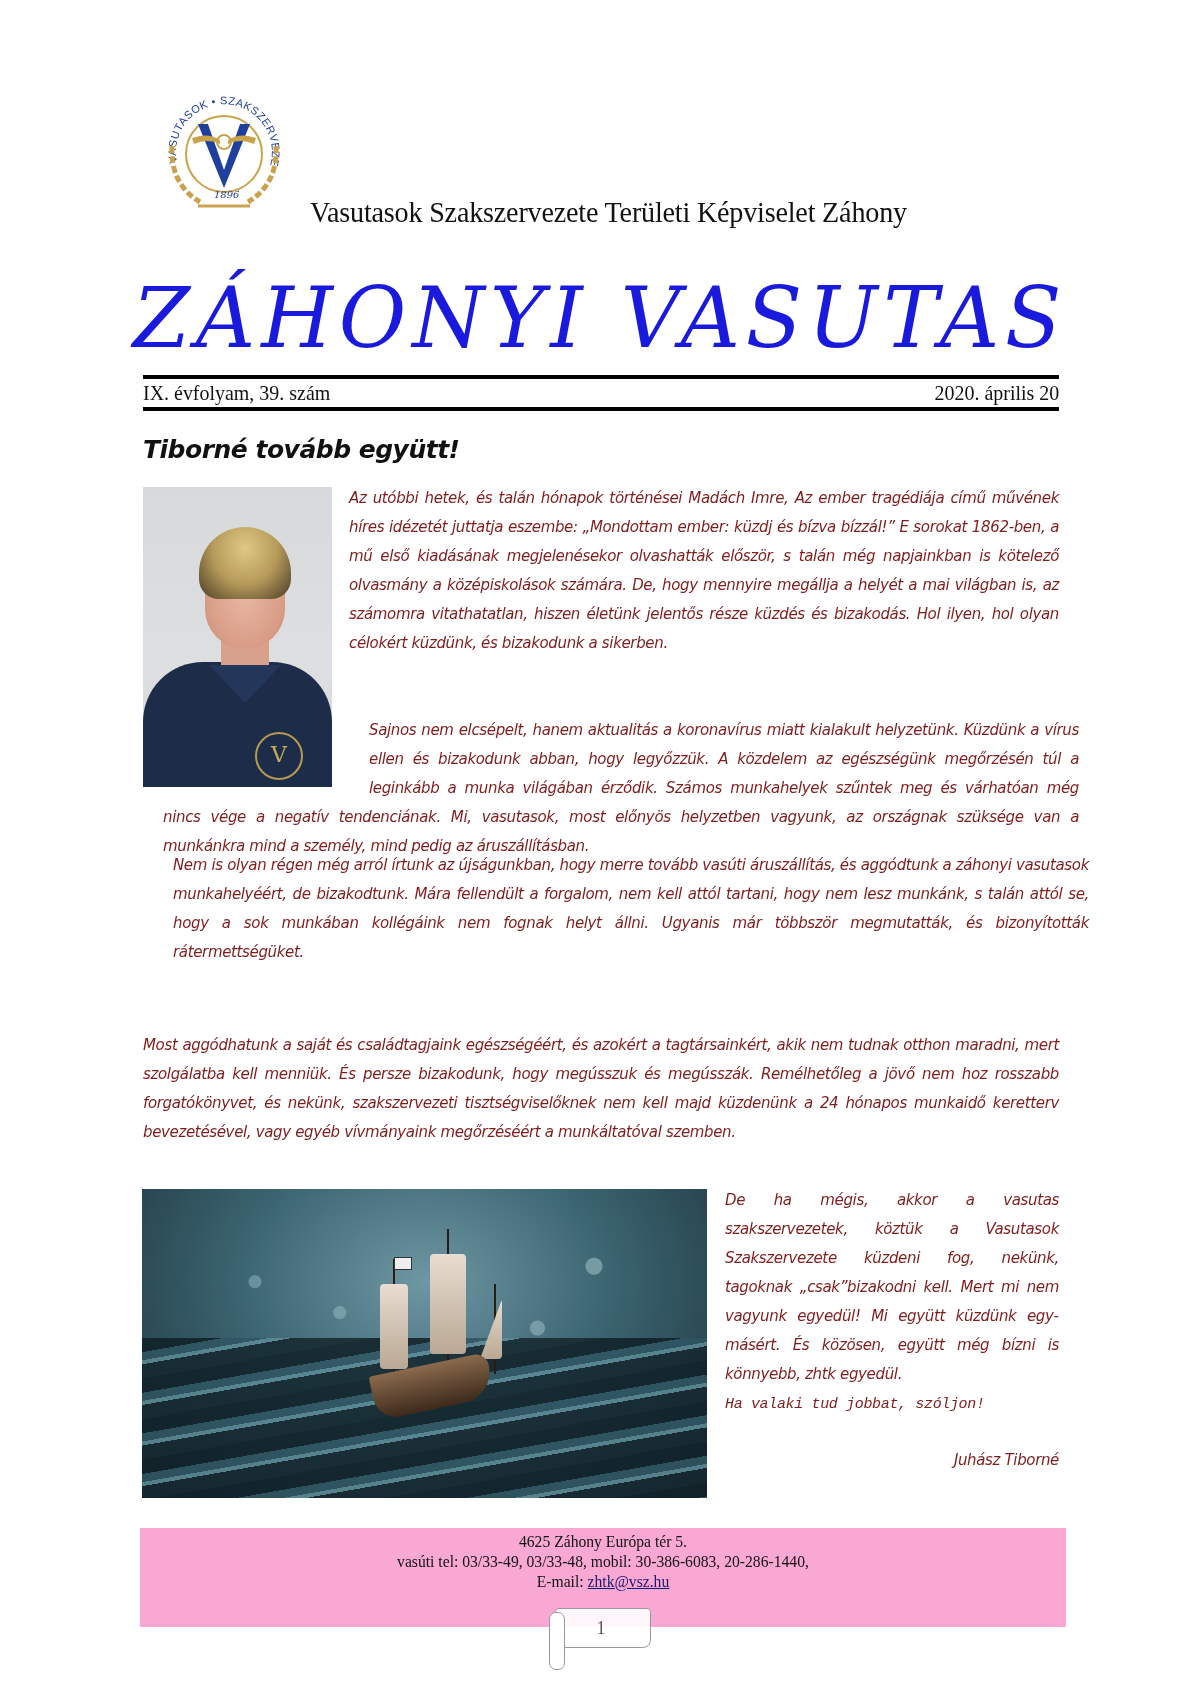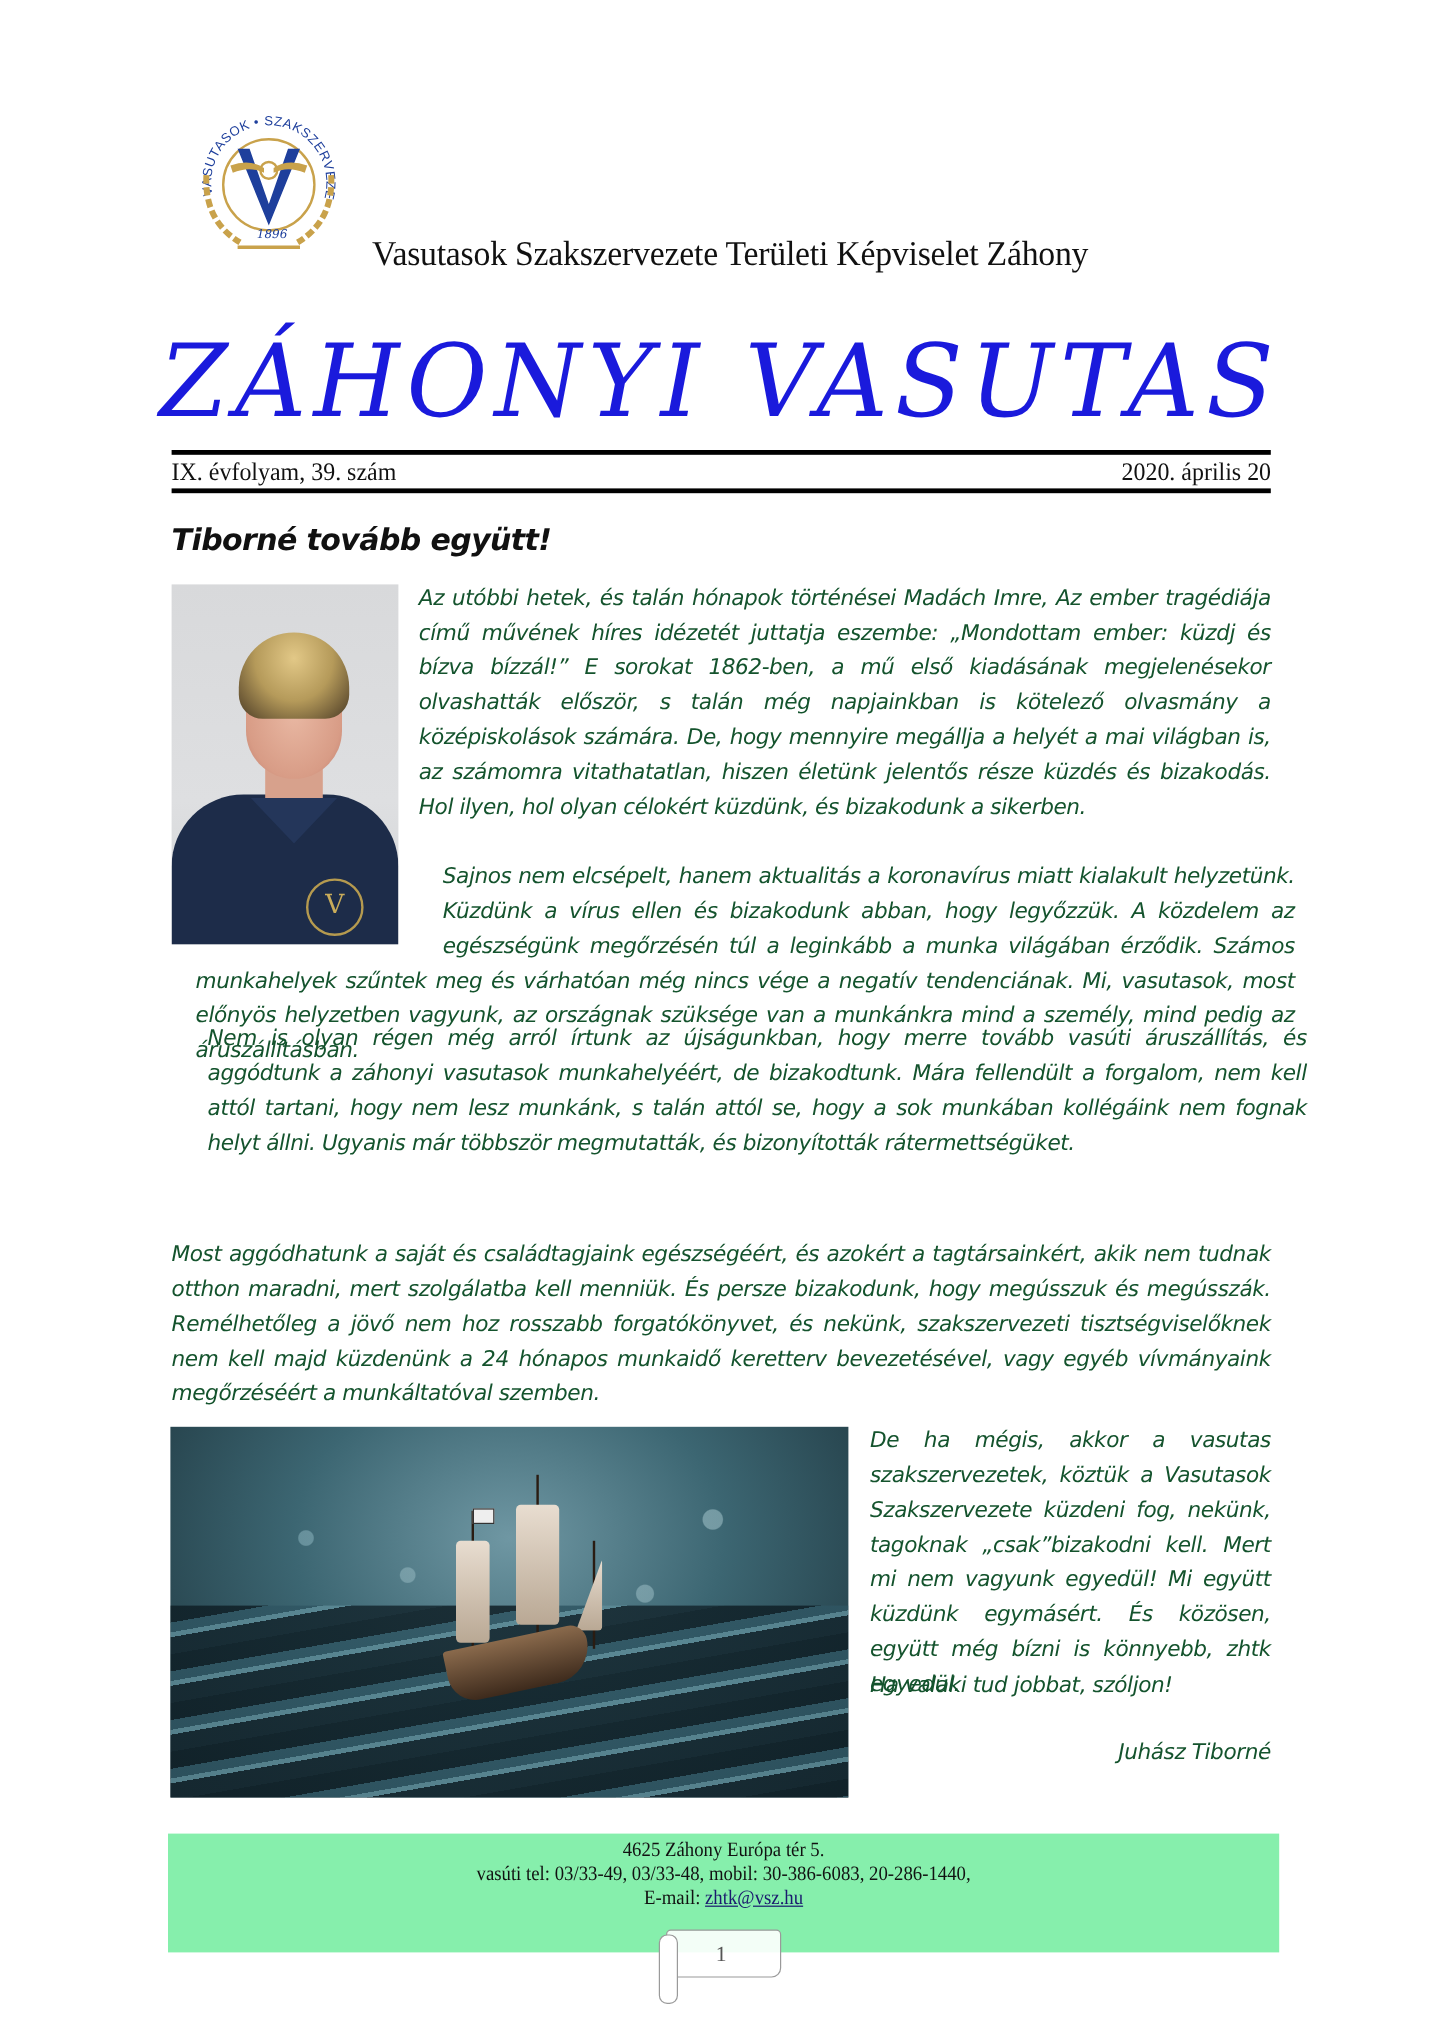--- a/index.html
+++ b/index.html
@@ -20,21 +20,21 @@
   .article-title { position: absolute; left: 143px; top: 435px; font-family: "DejaVu Sans", sans-serif; font-style: italic; font-weight: bold; font-size: 25px; color: #111; letter-spacing: -0.5px; }
 
   .photo { position: absolute; left: 143px; top: 487px; width: 189px; height: 300px; background: linear-gradient(180deg,#d8d9db 0%,#dedfe1 60%,#d2d4d6 100%); overflow: hidden; }
   .photo .hair { position: absolute; left: 56px; top: 40px; width: 92px; height: 72px; border-radius: 46px 46px 20px 20px; background: radial-gradient(ellipse at 50% 30%, #e2c887 0%, #b59a5a 50%, #4a3a25 100%); }
   .photo .face { position: absolute; left: 62px; top: 62px; width: 80px; height: 100px; border-radius: 40px 40px 44px 44px; background: radial-gradient(ellipse at 50% 45%, #e9b8a3 0%, #d89c86 70%, #b9786a 100%); }
   .photo .neck { position: absolute; left: 78px; top: 150px; width: 48px; height: 40px; background: #d7a18c; }
   .photo .shirt { position: absolute; left: 0; top: 175px; width: 189px; height: 125px; border-radius: 60px 60px 0 0; background: #1d2c49; }
   .photo .collar { position: absolute; left: 66px; top: 178px; width: 0; height: 0; border-left: 36px solid transparent; border-right: 36px solid transparent; border-top: 38px solid #24365a; }
   .photo .badge { position: absolute; left: 112px; top: 245px; width: 44px; height: 44px; border-radius: 50%; border: 2px solid #b59a4f; color: #c9ac5a; font-family: "DejaVu Serif", serif; font-size: 22px; text-align: center; line-height: 42px; }
 
-  .text { font-family: "DejaVu Sans", sans-serif; font-style: italic; font-size: 18px; line-height: 29px; color: #14532d; text-align: justify; letter-spacing: -0.35px; }
+  .text { font-family: "DejaVu Sans", sans-serif; font-style: italic; font-size: 15px; line-height: 29px; color: #7f1d1d; text-align: justify; letter-spacing: -0.35px; }
   .p-block { position: absolute; margin: 0; }
   .p1 { left: 349px; top: 484px; width: 710px; }
   .p2 { left: 143px; top: 716px; width: 916px; text-indent: 0; margin-left: 20px; }
   .p2 .float-spacer { float: left; width: 206px; height: 87px; }
   .p3 { left: 143px; top: 851px; width: 916px; margin-left: 30px; }
   .p4 { left: 143px; top: 1031px; width: 916px; }
 
   .ship { position: absolute; left: 142px; top: 1189px; width: 565px; height: 309px; overflow: hidden;
     background:
       radial-gradient(circle at 20% 30%, rgba(180,220,230,0.35) 0 6px, transparent 7px),
@@ -48,24 +48,24 @@
   .ship .s1 { left: 238px; top: 95px; width: 28px; height: 85px; }
   .ship .s2 { left: 288px; top: 65px; width: 36px; height: 100px; }
   .ship .s3 { left: 338px; top: 110px; width: 22px; height: 60px; clip-path: polygon(100% 0, 100% 100%, 0 100%); }
   .ship .mast { position: absolute; width: 2px; background: #2a1c12; }
   .ship .m1 { left: 251px; top: 70px; height: 120px; }
   .ship .m2 { left: 305px; top: 40px; height: 140px; }
   .ship .m3 { left: 352px; top: 95px; height: 90px; }
   .ship .flag { position: absolute; left: 252px; top: 68px; width: 16px; height: 11px; background: #eee; border: 1px solid #333; }
 
   .p5 { left: 725px; top: 1186px; width: 334px; }
-  .p6 { left: 725px; top: 1390px; width: 334px; text-align: left; }
+  .p6 { left: 725px; top: 1390px; width: 334px; text-align: left; font-family: Liberation Mono, monospace; }
   .signature { position: absolute; right: 141px; top: 1446px; text-align: left; }
 
-  .footer { position: absolute; left: 140px; top: 1528px; width: 926px; height: 99px; background: #86efac; text-align: center; font-family: "Liberation Serif", serif; font-size: 17px; line-height: 20px; color: #111; padding-top: 4px; box-sizing: border-box; }
+  .footer { position: absolute; left: 140px; top: 1528px; width: 926px; height: 99px; background: #f9a8d4; text-align: center; font-family: "Liberation Serif", serif; font-size: 17px; line-height: 20px; color: #111; padding-top: 4px; box-sizing: border-box; }
   .footer .line { display: block; transform: scaleX(0.92); }
   .footer a { color: #1a1a6e; text-decoration: underline; }
 
   .page-num { position: absolute; left: 549px; top: 1604px; width: 104px; height: 64px; }
   .page-num .scroll-body { position: absolute; left: 6px; top: 4px; width: 94px; height: 38px; border: 1.5px solid #9a9a9a; border-radius: 4px 4px 8px 4px; background: rgba(255,255,255,0.9); }
   .page-num .scroll-roll { position: absolute; left: 0; top: 8px; width: 14px; height: 56px; border: 1.5px solid #9a9a9a; border-radius: 7px; background: #fff; }
   .page-num .num { position: absolute; left: 0; width: 104px; top: 14px; text-align: center; font-family: "Liberation Serif", serif; font-size: 18px; color: #555; }
 </style>
 </head>
 <body>

